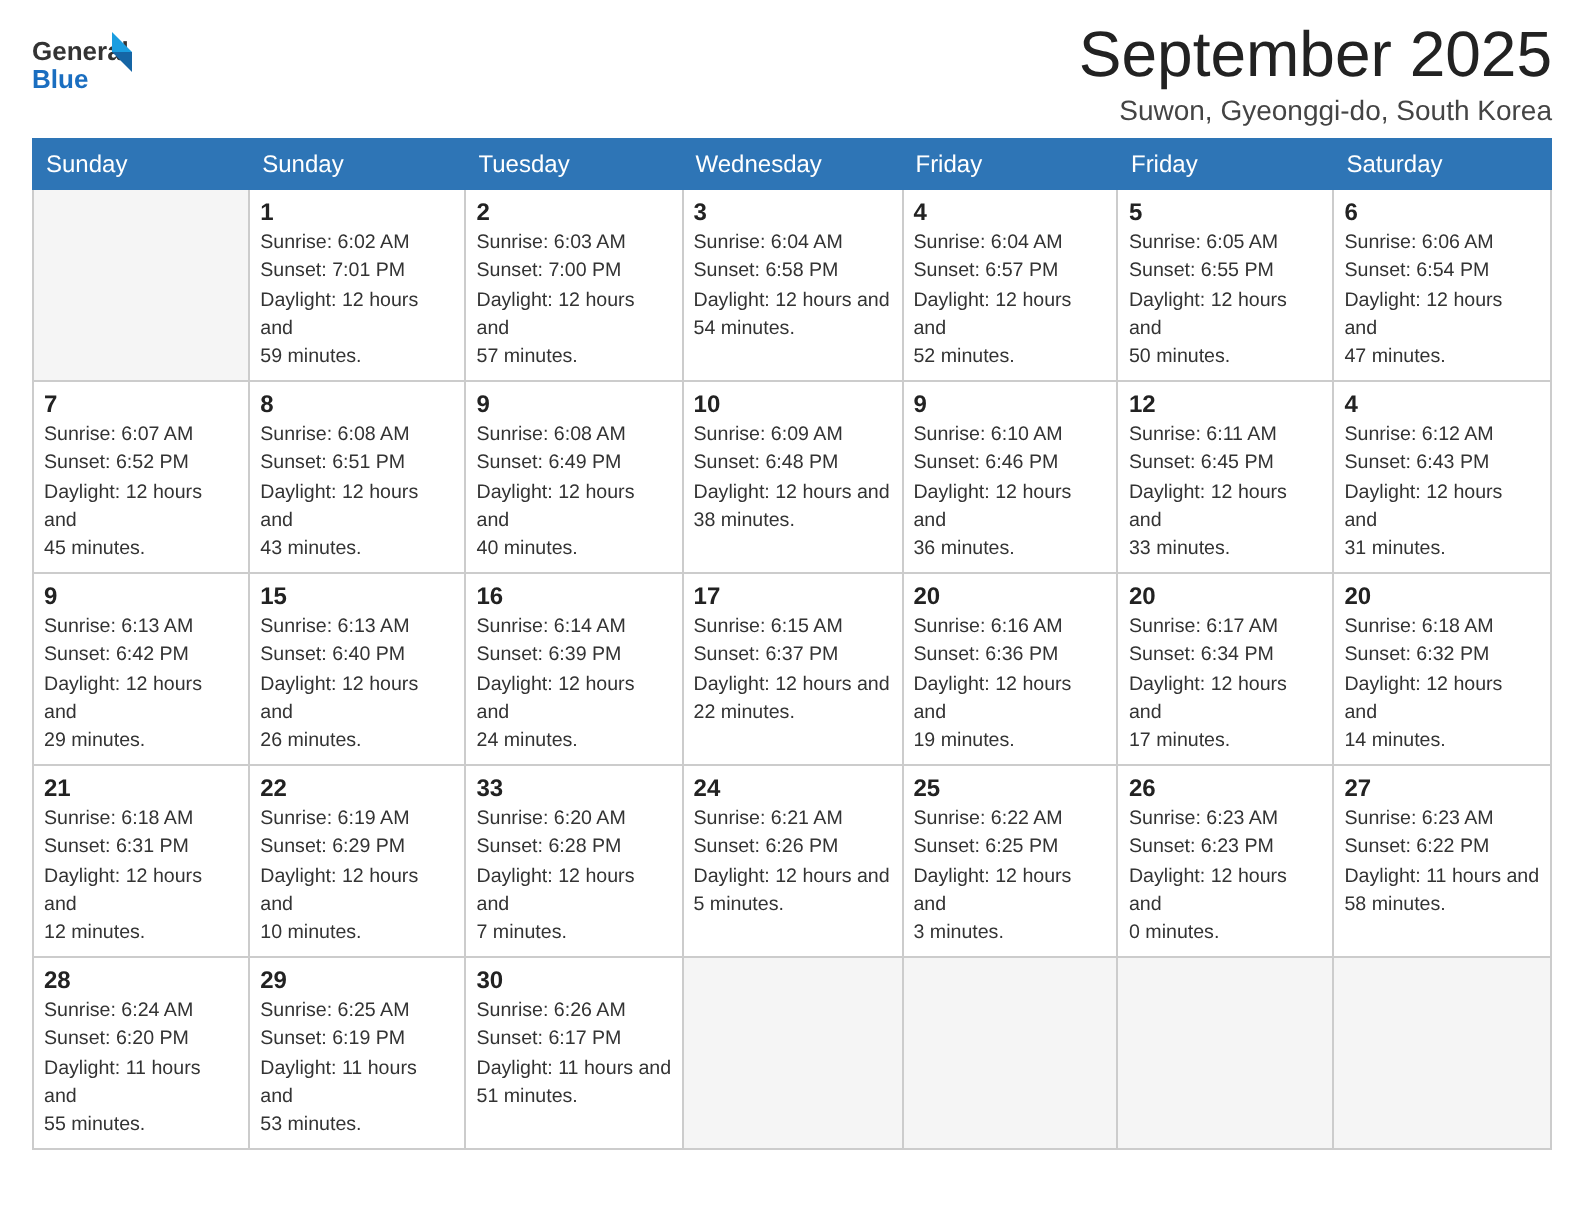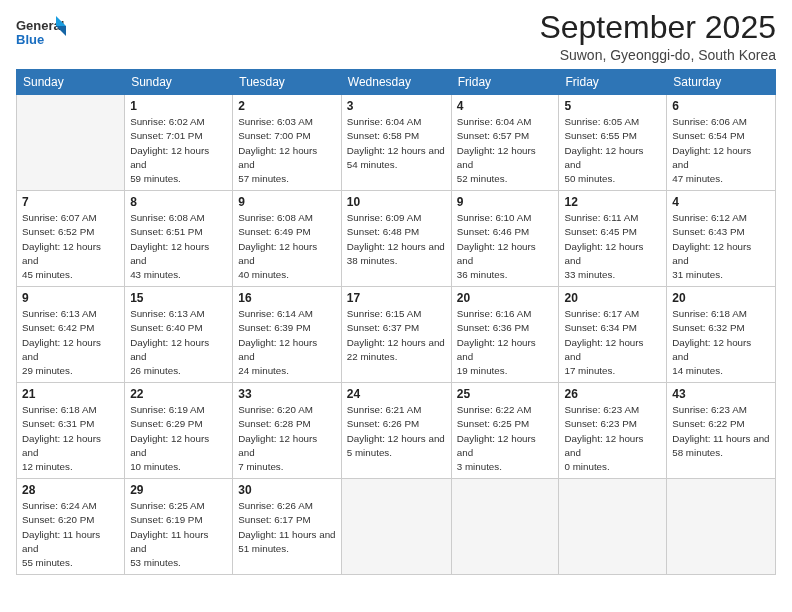--- a/index.html
+++ b/index.html
@@ -222,21 +222,21 @@
           </td>
           <td>
             <span class="day-number">25</span>
             <div class="day-info">Sunrise: 6:22 AM<br>Sunset: 6:25 PM<br>Daylight: 12 hours and<br>3 minutes.</div>
           </td>
           <td>
             <span class="day-number">26</span>
             <div class="day-info">Sunrise: 6:23 AM<br>Sunset: 6:23 PM<br>Daylight: 12 hours and<br>0 minutes.</div>
           </td>
           <td>
-            <span class="day-number">43</span>
+            <span class="day-number">27</span>
             <div class="day-info">Sunrise: 6:23 AM<br>Sunset: 6:22 PM<br>Daylight: 11 hours and<br>58 minutes.</div>
           </td>
         </tr>
         <tr>
           <td>
             <span class="day-number">28</span>
             <div class="day-info">Sunrise: 6:24 AM<br>Sunset: 6:20 PM<br>Daylight: 11 hours and<br>55 minutes.</div>
           </td>
           <td>
             <span class="day-number">29</span>

